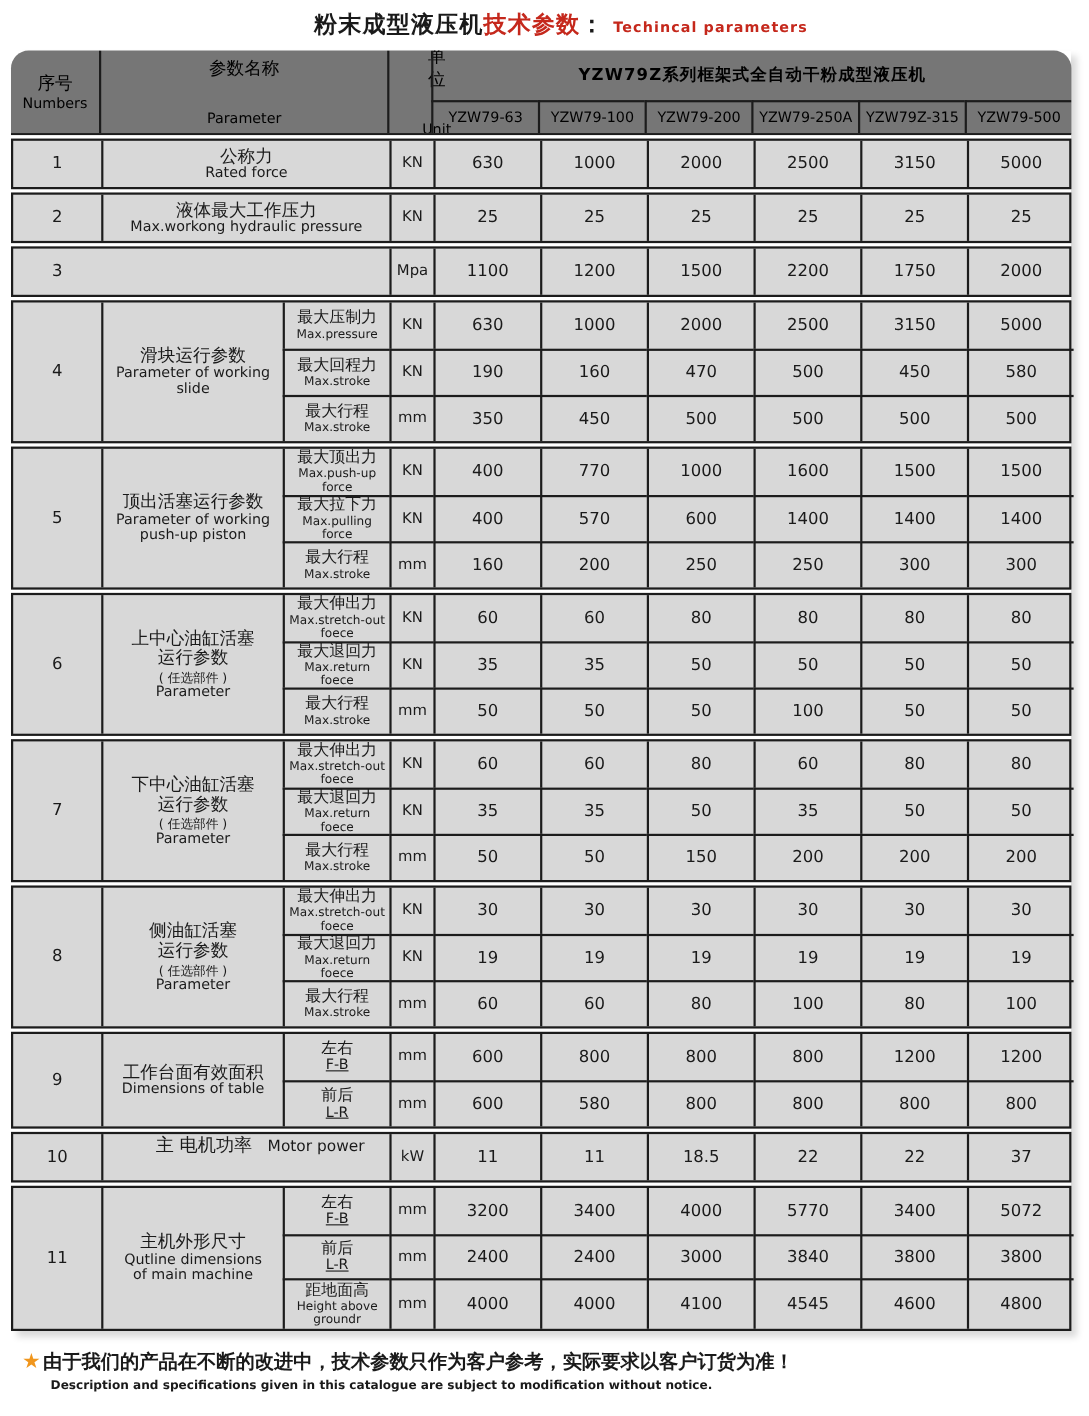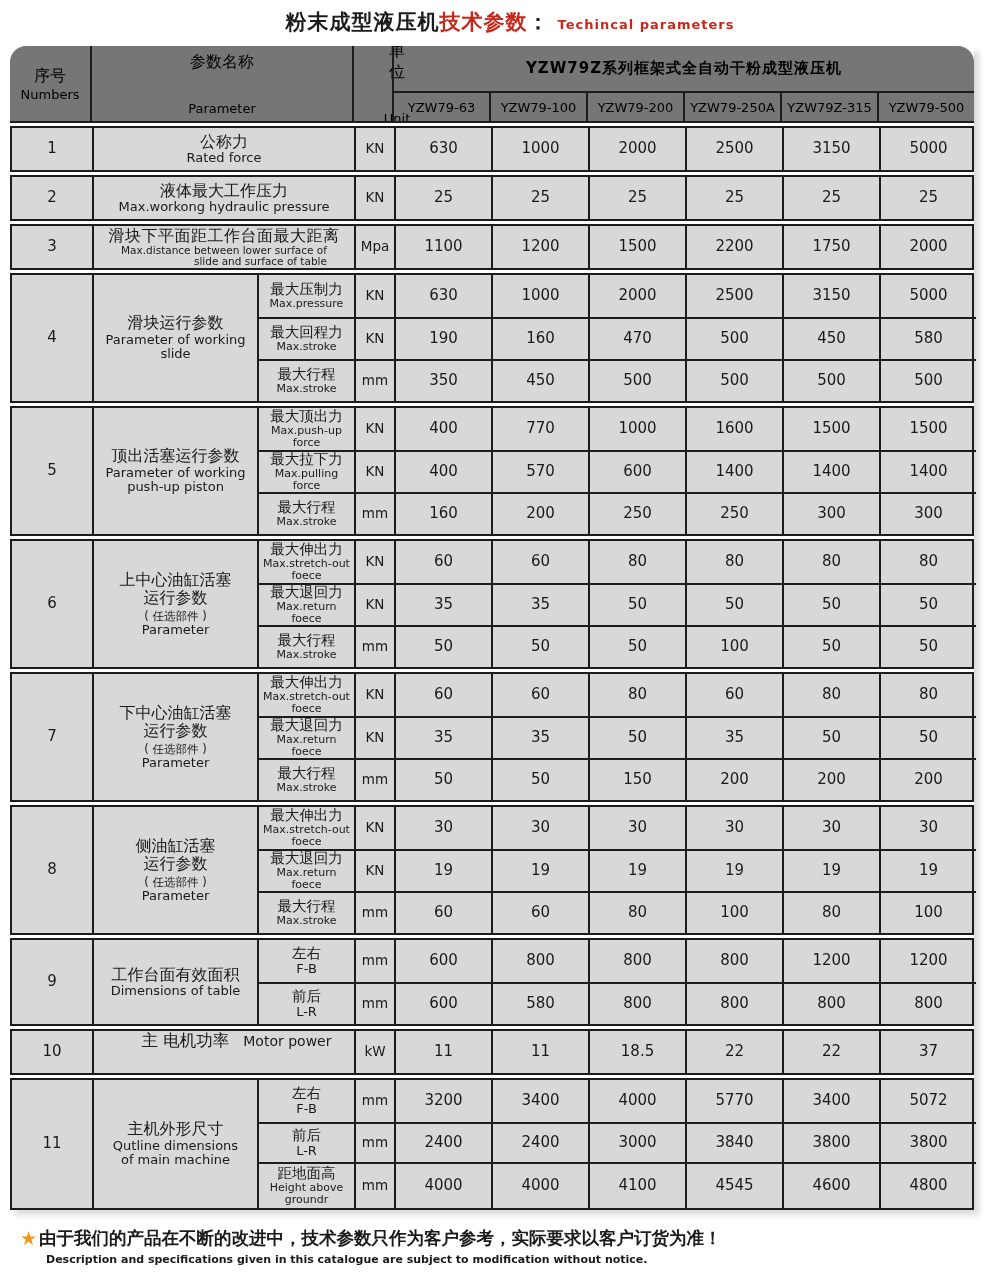--- a/index.html
+++ b/index.html
@@ -57,21 +57,21 @@
   .c-unit{font-size:13.5px;}
   .val{font-size:15px;}
   
   .zh{font-size:16px;white-space:pre-line;}
   .zh-wide{font-size:16px;letter-spacing:0.5px;}
   .en{font-size:13px;white-space:pre-line;line-height:1.12;}
   .en-sm{font-size:10.5px;white-space:pre-line;line-height:1.05;}
   .note{font-size:11.5px;margin-top:2px;}
   .sub-zh{font-size:14.5px;line-height:1.1;}
   .sub-en{font-size:11px;white-space:pre-line;line-height:1.05;}
-  .sub-mid{font-size:13px;white-space:pre-line;}
+  .sub-mid{font-size:13px;white-space:pre-line;text-decoration:underline;}
   .inline-name{flex-direction:row;gap:14px;align-items:baseline;padding-left:27px;}
   .inline-name .zh{font-size:16.5px;}
   .inline-name .en{font-size:14px;}
   
   .h-cell{display:flex;flex-direction:column;align-items:center;justify-content:center;text-align:center;}
   .h-num{grid-column:1;grid-row:1/3;}
   .h-param{grid-column:2/4;grid-row:1/3;}
   .h-unit{grid-column:4;grid-row:1/3;padding-left:43px;}
   .h-series{grid-column:5/11;grid-row:1;font-size:15px;font-weight:bold;letter-spacing:1px;}
   .h-model{grid-row:2;font-size:13px;}
@@ -143,25 +143,20 @@
       <div class="cell val bl g5 sr1">25</div>
       <div class="cell val bl g6 sr1">25</div>
       <div class="cell val bl g7 sr1">25</div>
       <div class="cell val bl g8 sr1">25</div>
       <div class="cell val bl g9 sr1">25</div>
       <div class="cell val bl g10 sr1">25</div>
     </div>
 
     <div class="blk" style="grid-template-rows:42px">
       <div class="cell c-num">3</div>
-      <div class="cell c-namefull bl">
-        <span class="zh-wide">滑块下平面距工作台面最大距离</span>
-        <span class="en-sm">Max.distance between lower surface of
-slide and surface of table</span>
-      </div>
       <div class="cell c-unit bl g4 sr1">Mpa</div>
       <div class="cell val bl g5 sr1">1100</div>
       <div class="cell val bl g6 sr1">1200</div>
       <div class="cell val bl g7 sr1">1500</div>
       <div class="cell val bl g8 sr1">2200</div>
       <div class="cell val bl g9 sr1">1750</div>
       <div class="cell val bl g10 sr1">2000</div>
     </div>
 
     <div class="blk" style="grid-template-rows:repeat(3,42px)">

